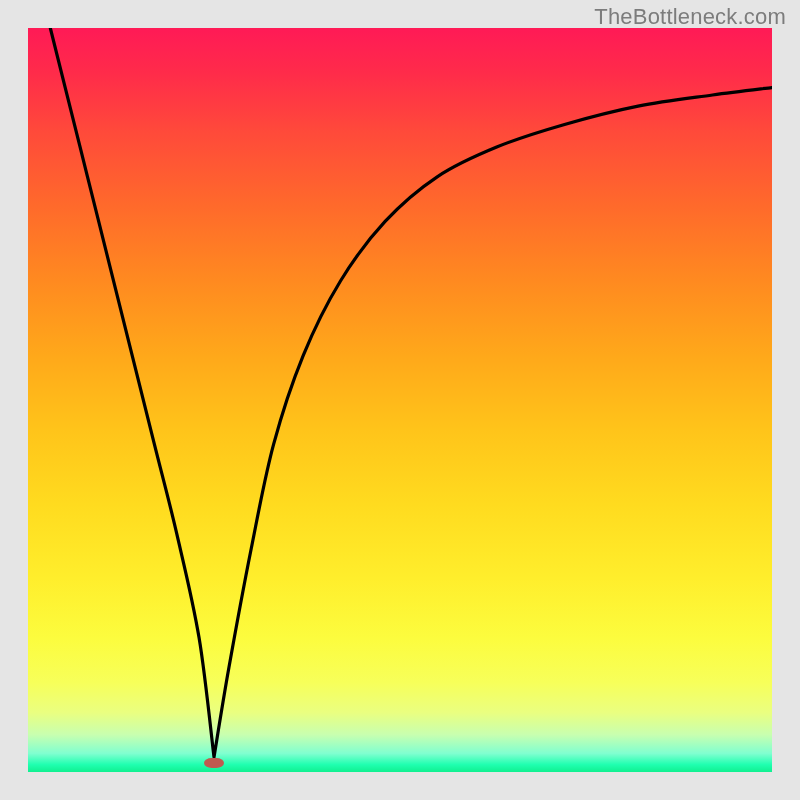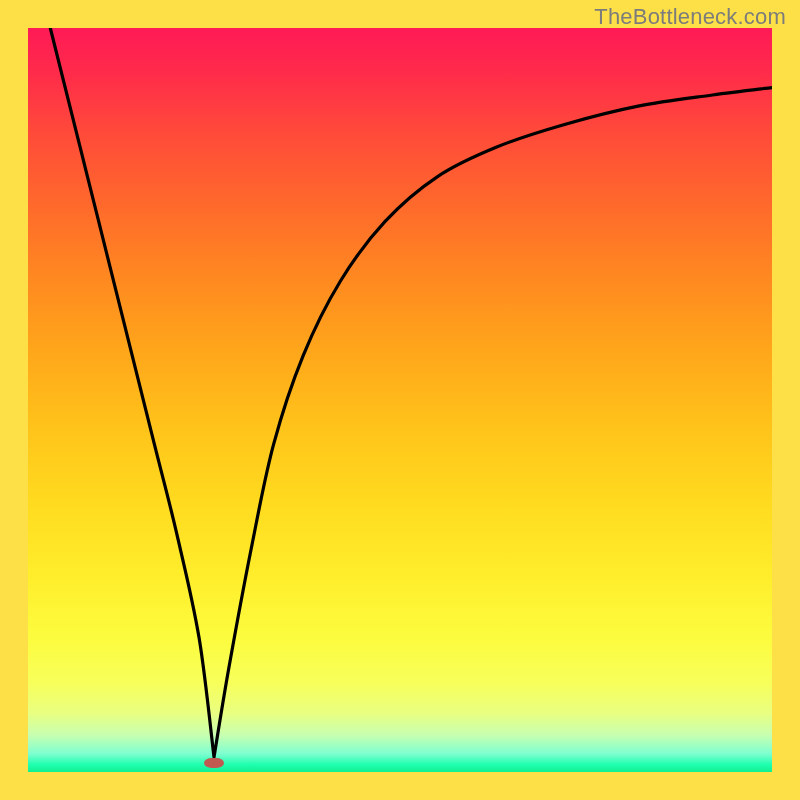--- a/index.html
+++ b/index.html
@@ -10,21 +10,21 @@
     background: #000;
     overflow: hidden;
     font-family: Arial, Helvetica, sans-serif;
   }
   .frame {
     position: absolute;
     top: 0;
     left: 0;
     width: 800px;
     height: 800px;
-    background: #fde047;
+    background: #e5e5e5;
   }
   .plot-area {
     position: absolute;
     top: 28px;
     left: 28px;
     width: 744px;
     height: 744px;
     background: linear-gradient(to bottom,
       #ff1a56 0%,
       #ff2b4a 6%,

